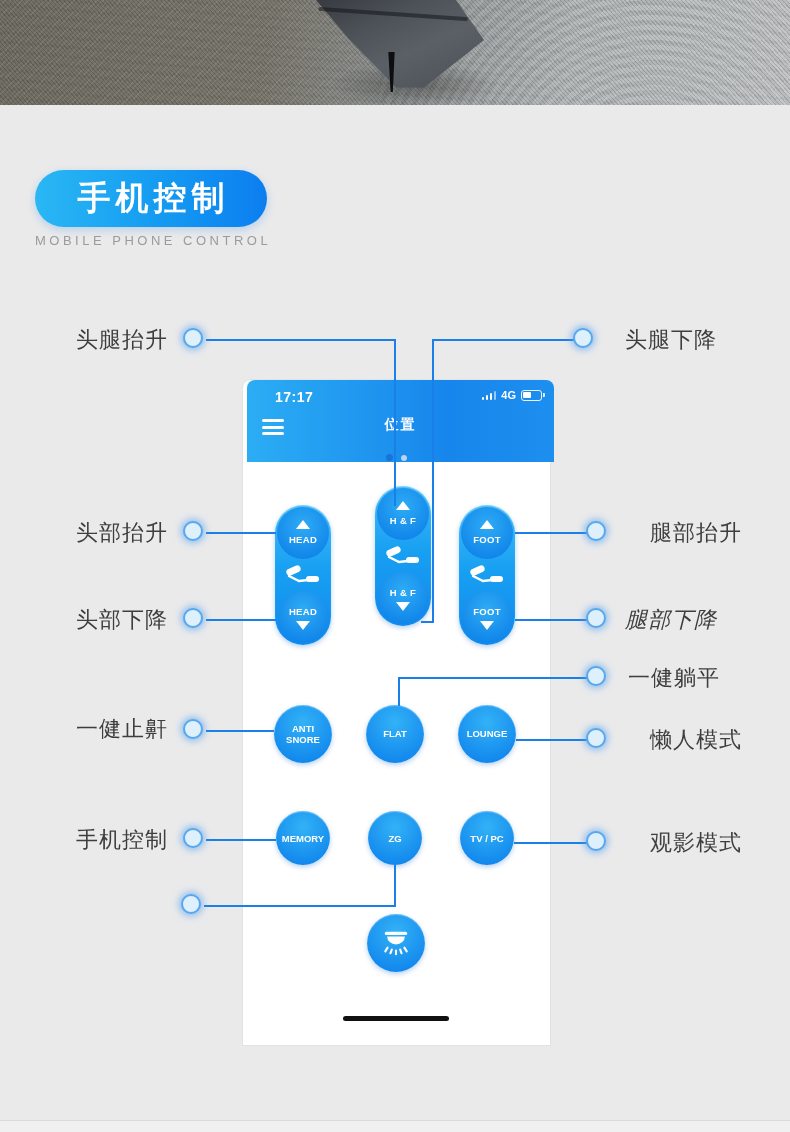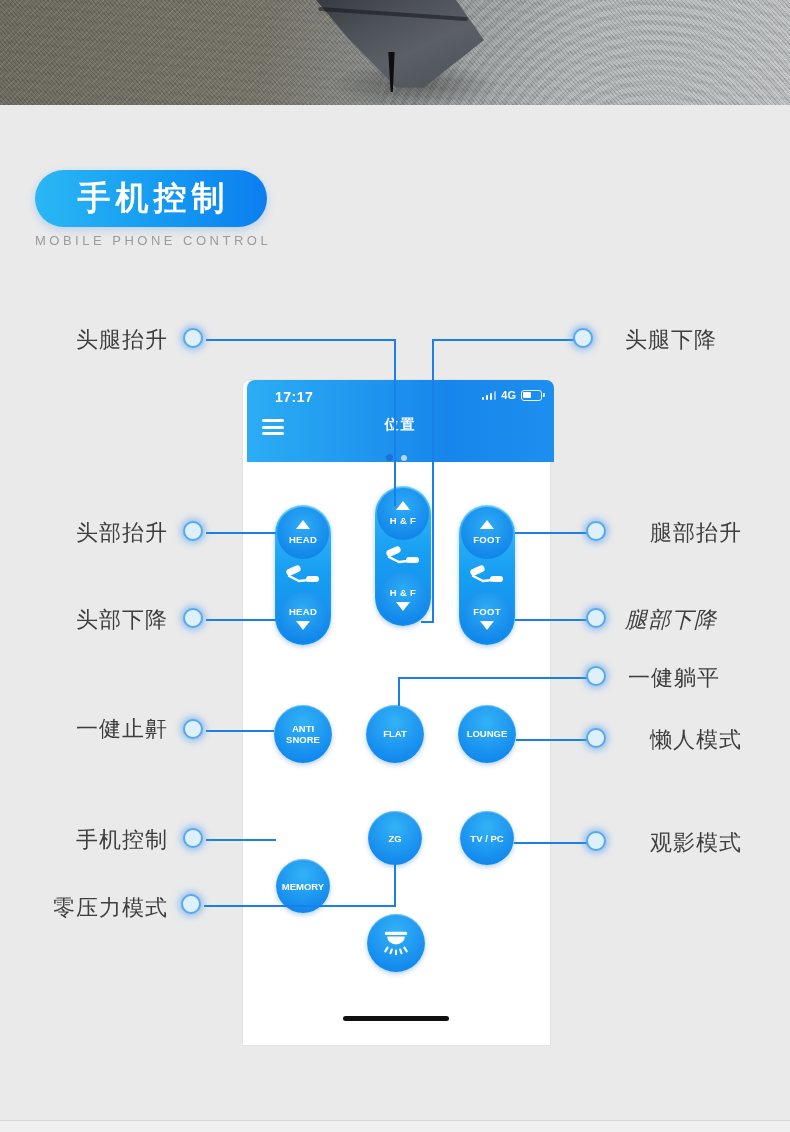--- a/index.html
+++ b/index.html
@@ -211,21 +211,21 @@
   <div class="mode big" style="left:274px; top:705px;">
     <span class="wrap2">ANTI SNORE</span>
   </div>
   <div class="mode big" style="left:366px; top:705px;">
     <span>FLAT</span>
   </div>
   <div class="mode big" style="left:458px; top:705px;">
     <span>LOUNGE</span>
   </div>
 
-  <div class="mode small" style="left:276px; top:859px;">
+  <div class="mode small" style="left:276px; top:811px;">
     <span>MEMORY</span>
   </div>
   <div class="mode small" style="left:368px; top:811px;">
     <span>ZG</span>
   </div>
   <div class="mode small" style="left:460px; top:811px;">
     <span>TV / PC</span>
   </div>
 
   <div class="mode big" style="left:367px; top:914px;">
@@ -273,21 +273,20 @@
   <div class="cdot" style="left:586px; top:608px;"></div>
   <div class="cdot" style="left:586px; top:666px;"></div>
   <div class="cdot" style="left:586px; top:728px;"></div>
   <div class="cdot" style="left:586px; top:831px;"></div>
 
   <div class="clabel left" style="left:0; top:326px;">头腿抬升</div>
   <div class="clabel left" style="left:0; top:519px;">头部抬升</div>
   <div class="clabel left" style="left:0; top:606px;">头部下降</div>
   <div class="clabel left" style="left:0; top:717px;font-family:Liberation Mono, monospace;">一健止鼾</div>
   <div class="clabel left" style="left:0; top:826px;">手机控制</div>
-  <div class="clabel left" style="left:0; top:894px;">零压力模式</div>
 
   <div class="clabel" style="left:625px; top:326px;">头腿下降</div>
   <div class="clabel" style="left:650px; top:519px;">腿部抬升</div>
   <div class="clabel" style="left:625px; top:606px;font-style:italic;">腿部下降</div>
   <div class="clabel" style="left:628px; top:664px;">一健躺平</div>
   <div class="clabel" style="left:650px; top:726px;">懒人模式</div>
   <div class="clabel" style="left:650px; top:829px;">观影模式</div>
 
   <div class="footer-divider"></div>
   <div class="footer-band"></div>

